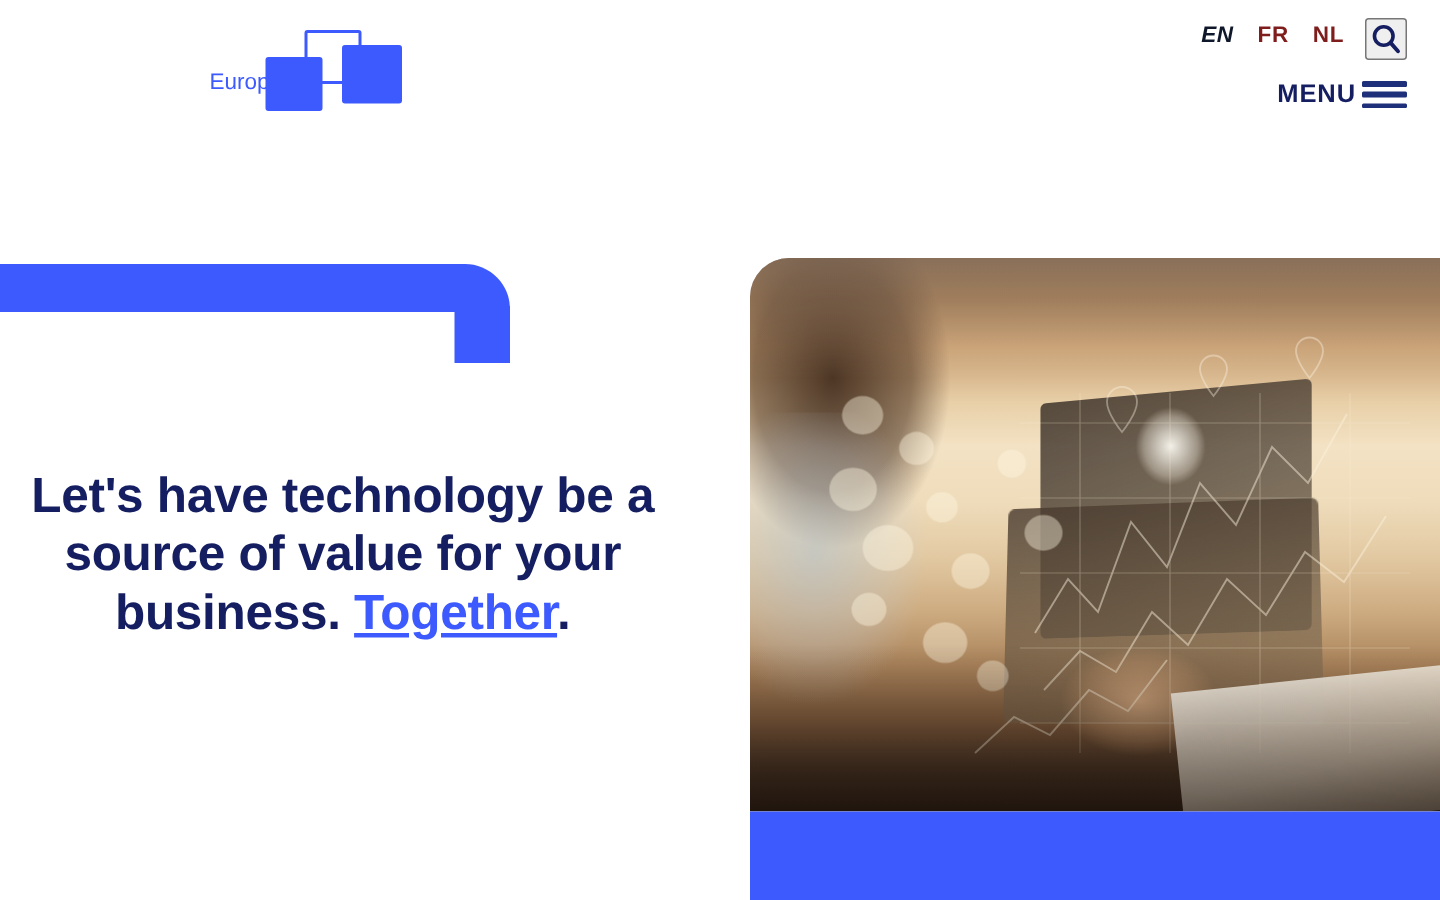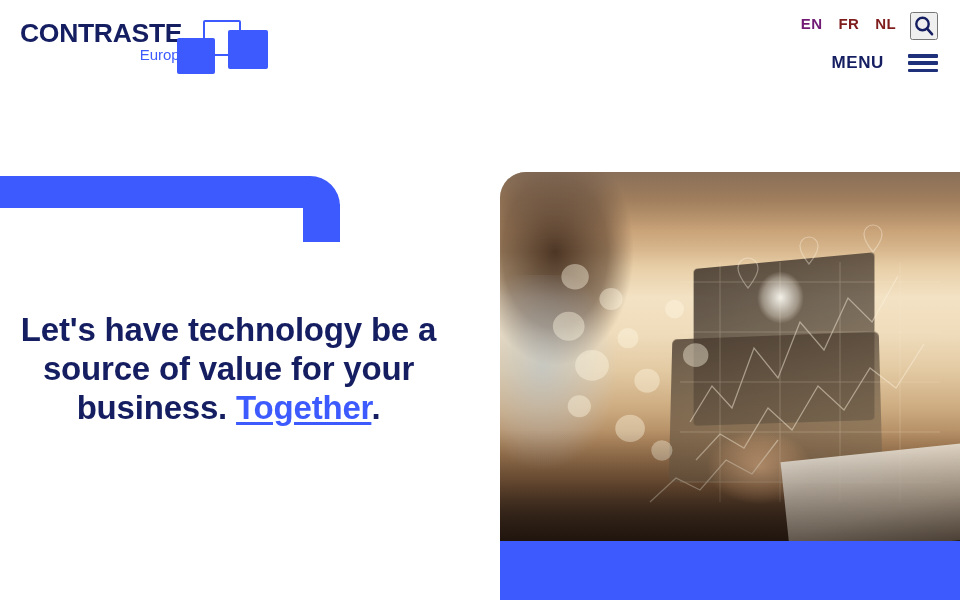--- a/index.html
+++ b/index.html
@@ -90,38 +90,38 @@
   }
   .lang-link {
     font-size:15px;
     font-weight:bold;
     letter-spacing:0.4px;
     color:#7f1d1d;
     text-decoration:none;
     line-height:20px;
     cursor:pointer;
   }
-  .lang-link.active { color:#701a75; }
+  .lang-link.active { color:#0f172a;font-style:italic; }
 
   .search-btn {
     position:absolute;
     right:4px; top:0px;
     width:28px; height:28px;
     cursor:pointer;
     display:flex;
     align-items:center;
     justify-content:center;
   }
 
   .menu-row {
     position:absolute;
     right:4px; top:40px;
     display:flex;
     align-items:center;
-    gap:24px;
+    gap:4px;
     cursor:pointer;
   }
   .menu-label {
     font-size:17px;
     font-weight:bold;
     letter-spacing:0.6px;
     color:#141e61;
     line-height:20px;
   }
   .burger {
@@ -304,21 +304,20 @@
 </style>
 </head>
 <body>
 
 <div id="page">
 
   <header class="site-header">
 
     <a class="logo">
       <div class="logo-textblock">
-        <div class="logo-word">CONTRASTE</div>
         <div class="logo-sub">Europe</div>
       </div>
       <div class="logo-marks">
         <span class="mk mk-fill mk-a"></span>
         <span class="mk mk-outline mk-b"></span>
         <span class="mk mk-fill mk-c"></span>
       </div>
     </a>
 
     <div class="header-right">

